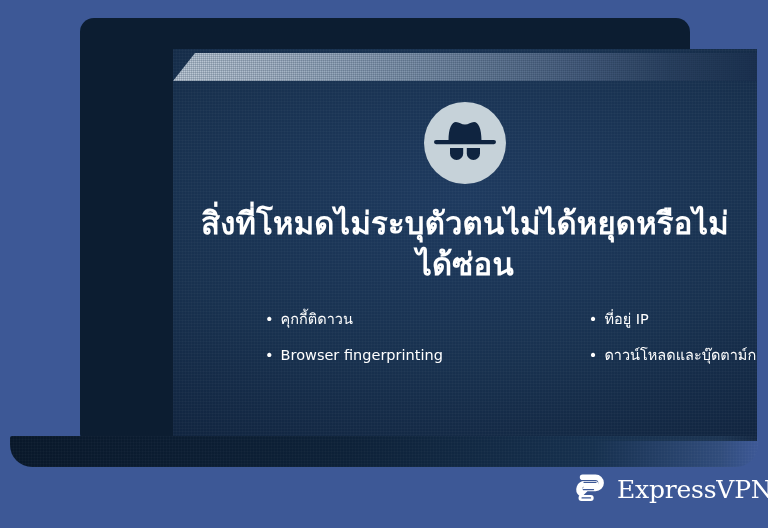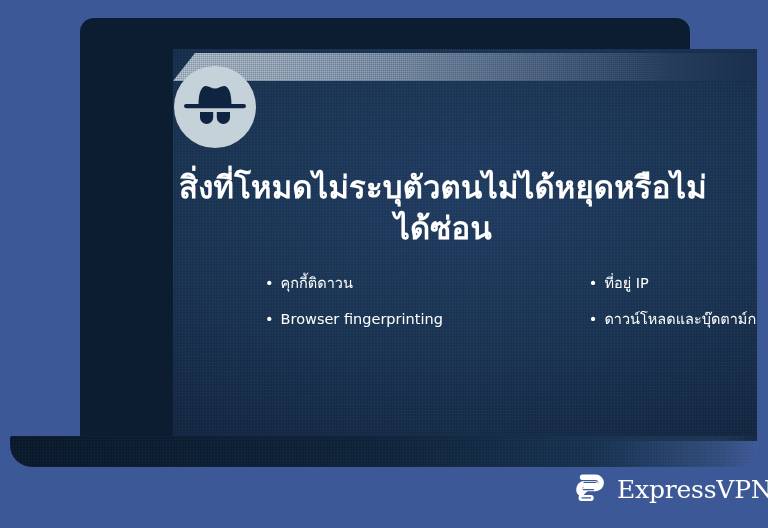--- a/index.html
+++ b/index.html
@@ -99,21 +99,22 @@
       repeating-linear-gradient(0deg, rgba(255,255,255,0.02) 0 1px, rgba(0,0,0,0) 1px 3px),
       repeating-linear-gradient(90deg, rgba(255,255,255,0.018) 0 1px, rgba(0,0,0,0) 1px 3px);
   }
 
   
   #screen-content {
     position: absolute;
     inset: 0;
     display: flex;
     flex-direction: column;
-    padding-top: 16px;
+    align-items: center;
+    padding-top: 52px;
     box-sizing: border-box;
   }
 
   #incognito-icon {
     width: 84px;
     height: 84px;
     display: block;
     flex: none;
   }
 

